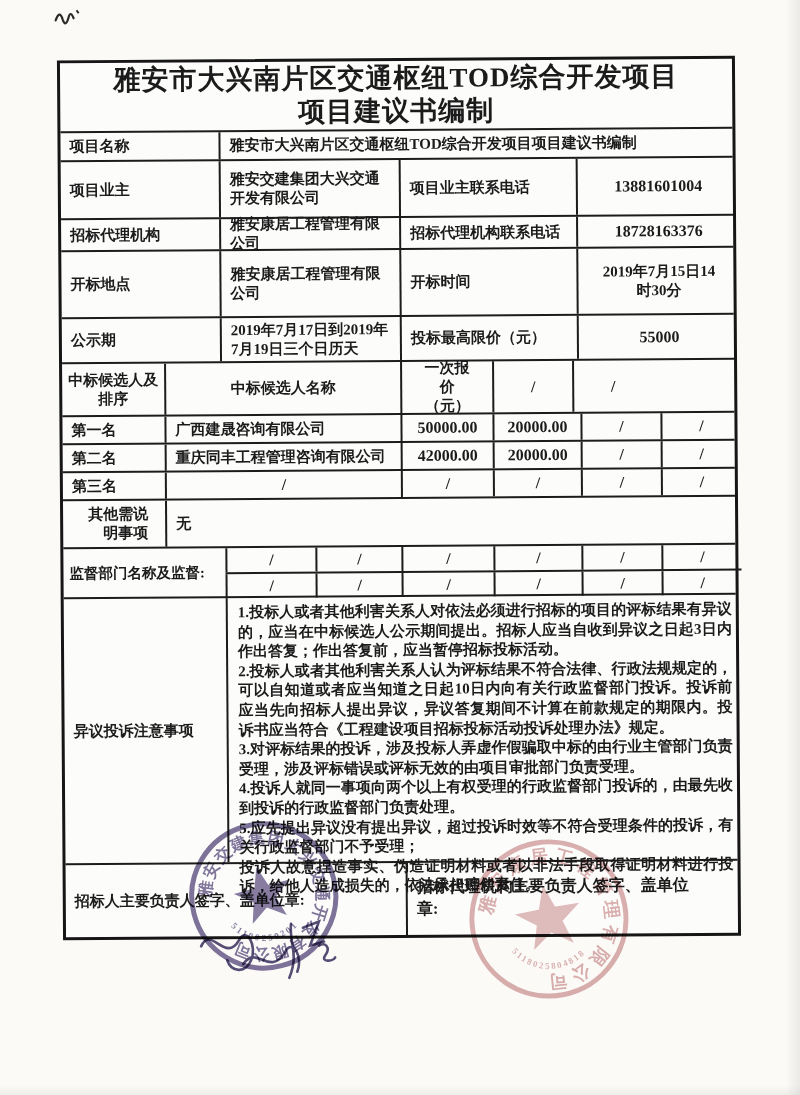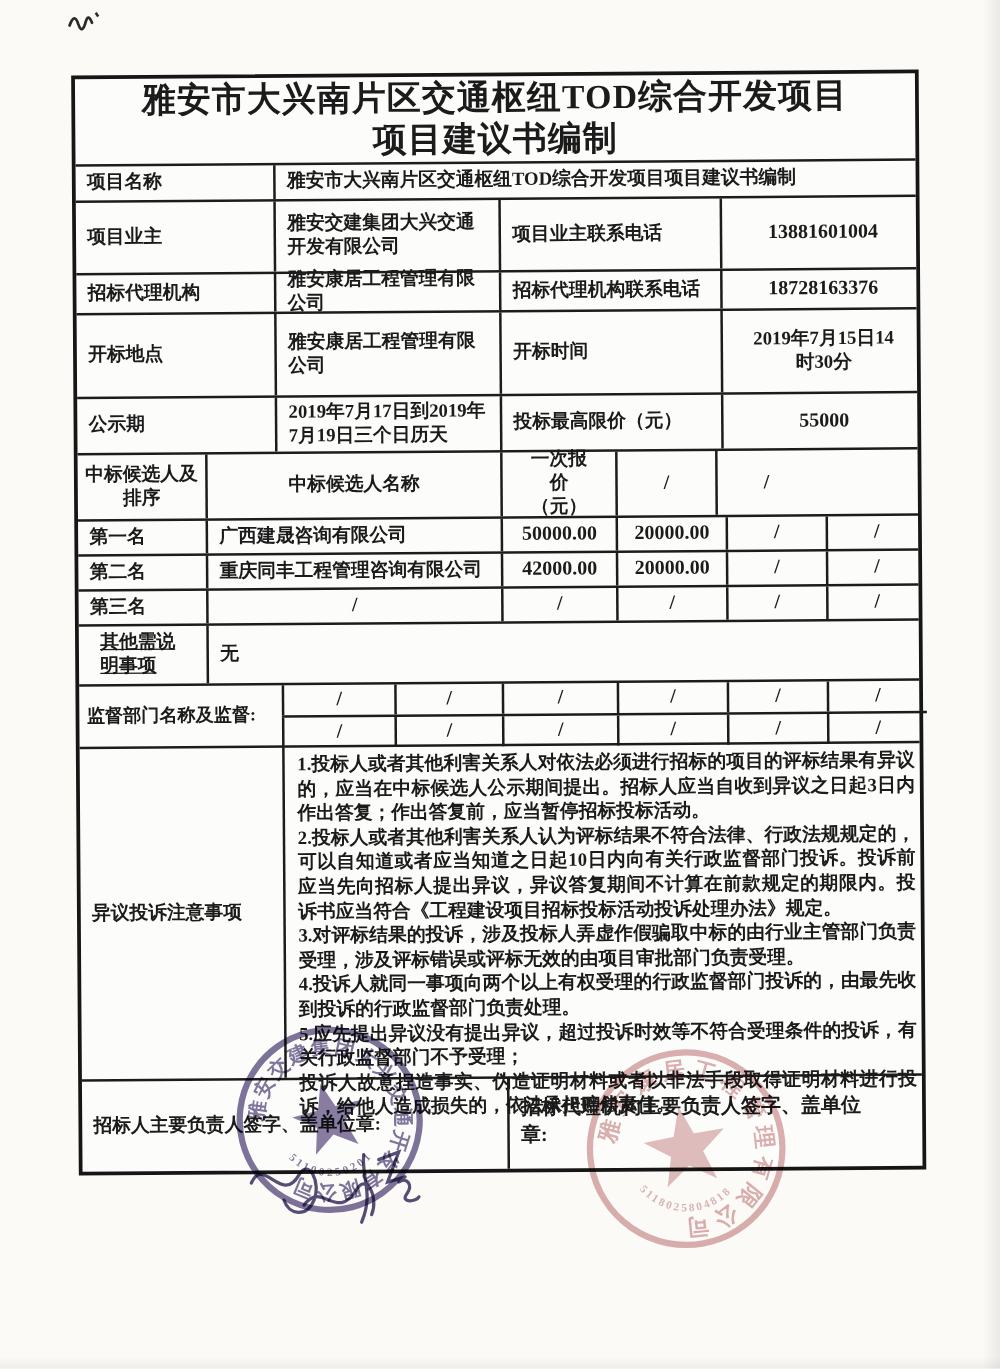--- a/index.html
+++ b/index.html
@@ -59,21 +59,21 @@
   .w340{width:340px;flex:0 0 340px;}
   .w338{width:338px;flex:0 0 338px;}
   .w90{width:90px;flex:0 0 90px;}
   .w86{width:86px;flex:0 0 86px;}
 
   .subgrid{display:flex;flex-direction:column;width:516px;flex:0 0 516px;}
   .subrow{display:flex;flex:1 1 50%;}
   .subrow + .subrow{border-top:2px solid #1c1c1c;}
   .subrow .cell{border-left:2px solid #1c1c1c;}
 
-  .other-label{text-align:left;justify-content:center;padding:2px 17px;text-decoration:underline;}
+  .other-label{text-align:right;justify-content:center;padding:2px 17px;}
 
   .objection-label{align-items:center;}
   .objection-text{
     flex-direction:column;align-items:flex-start;justify-content:flex-start;
     padding:5px 10px 4px 10px;font-size:15px;line-height:19.6px;text-align:justify;
   }
   .objection-text p{margin:0;width:100%;}
 
   .sig-left{align-items:center;}
   .sig-right{align-items:flex-start;padding:13px 40px 4px 9px;font-size:16px;line-height:22px;}

